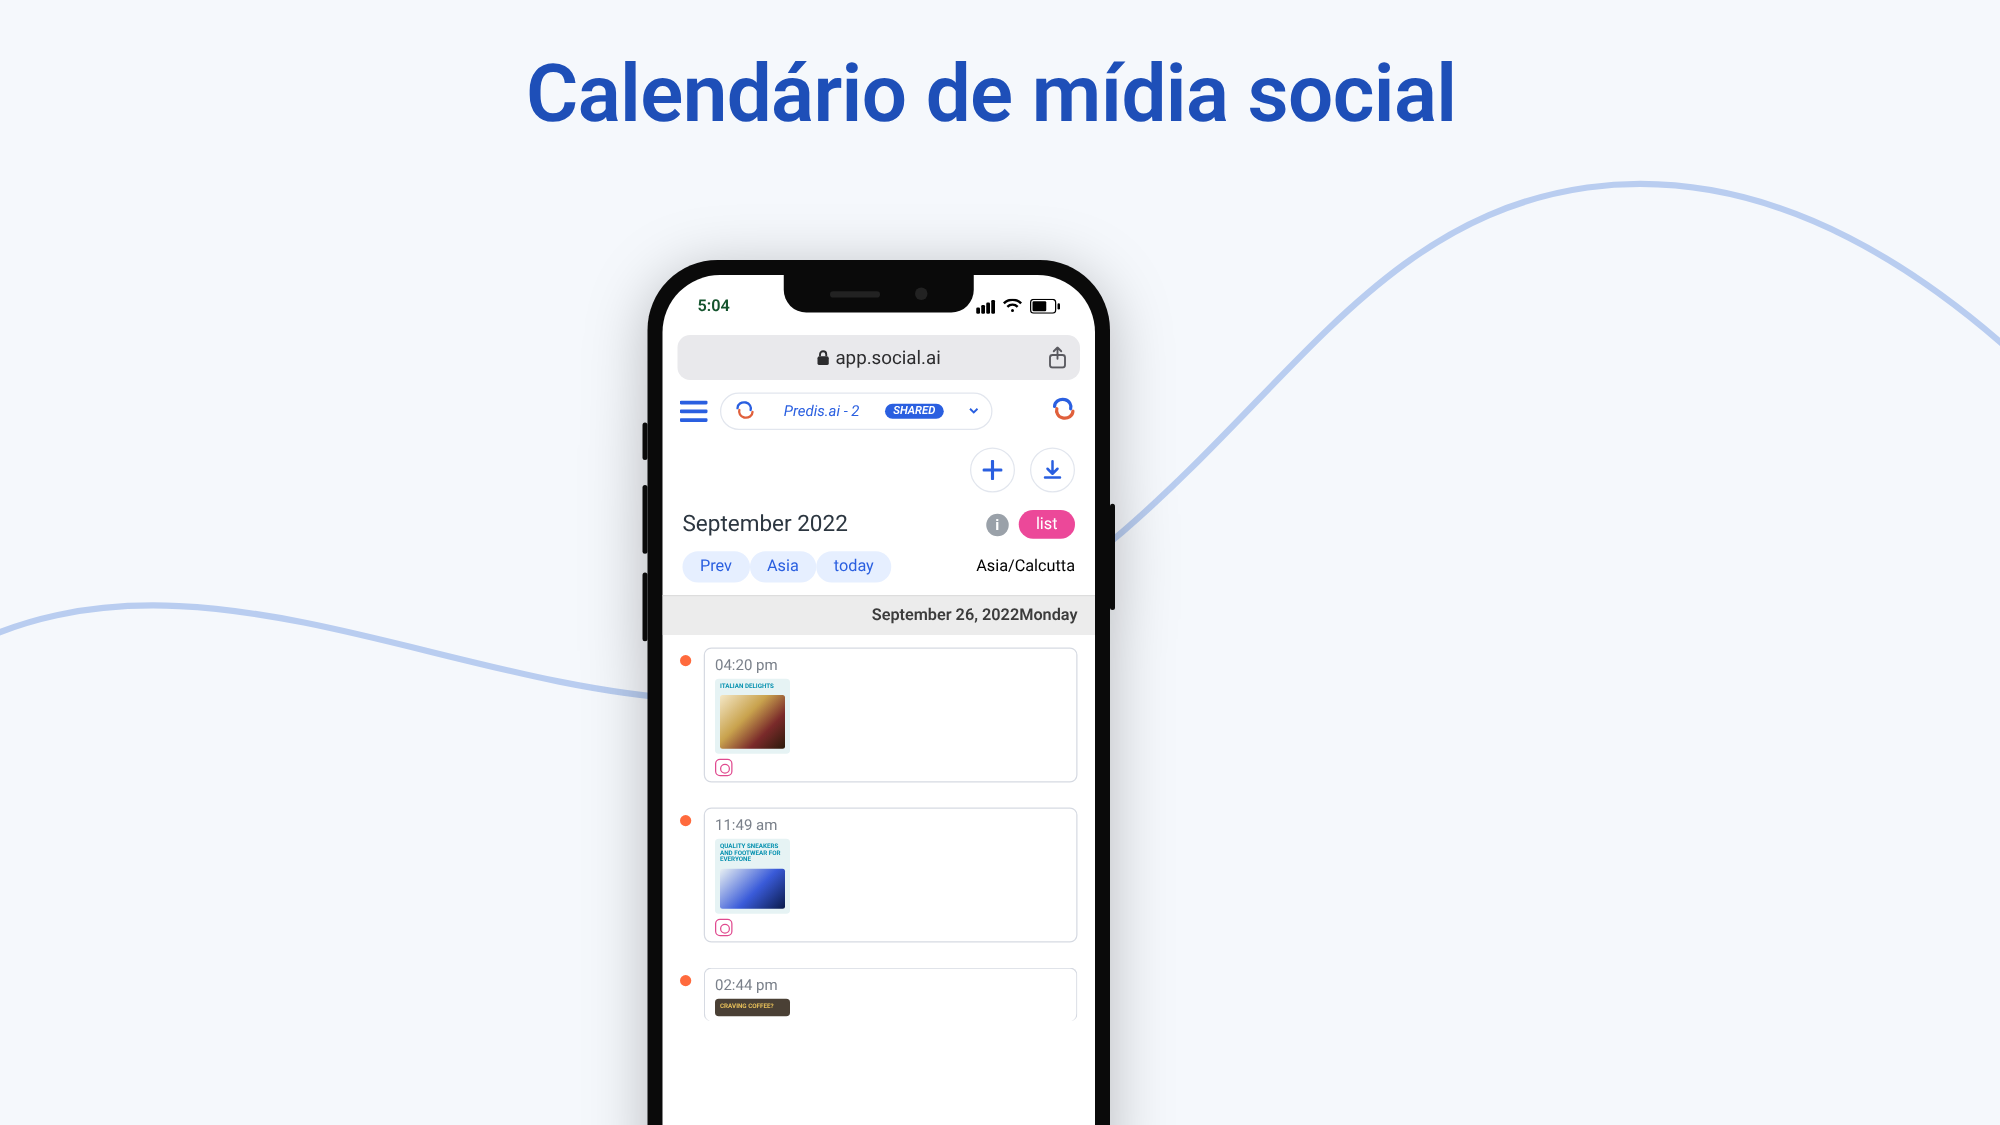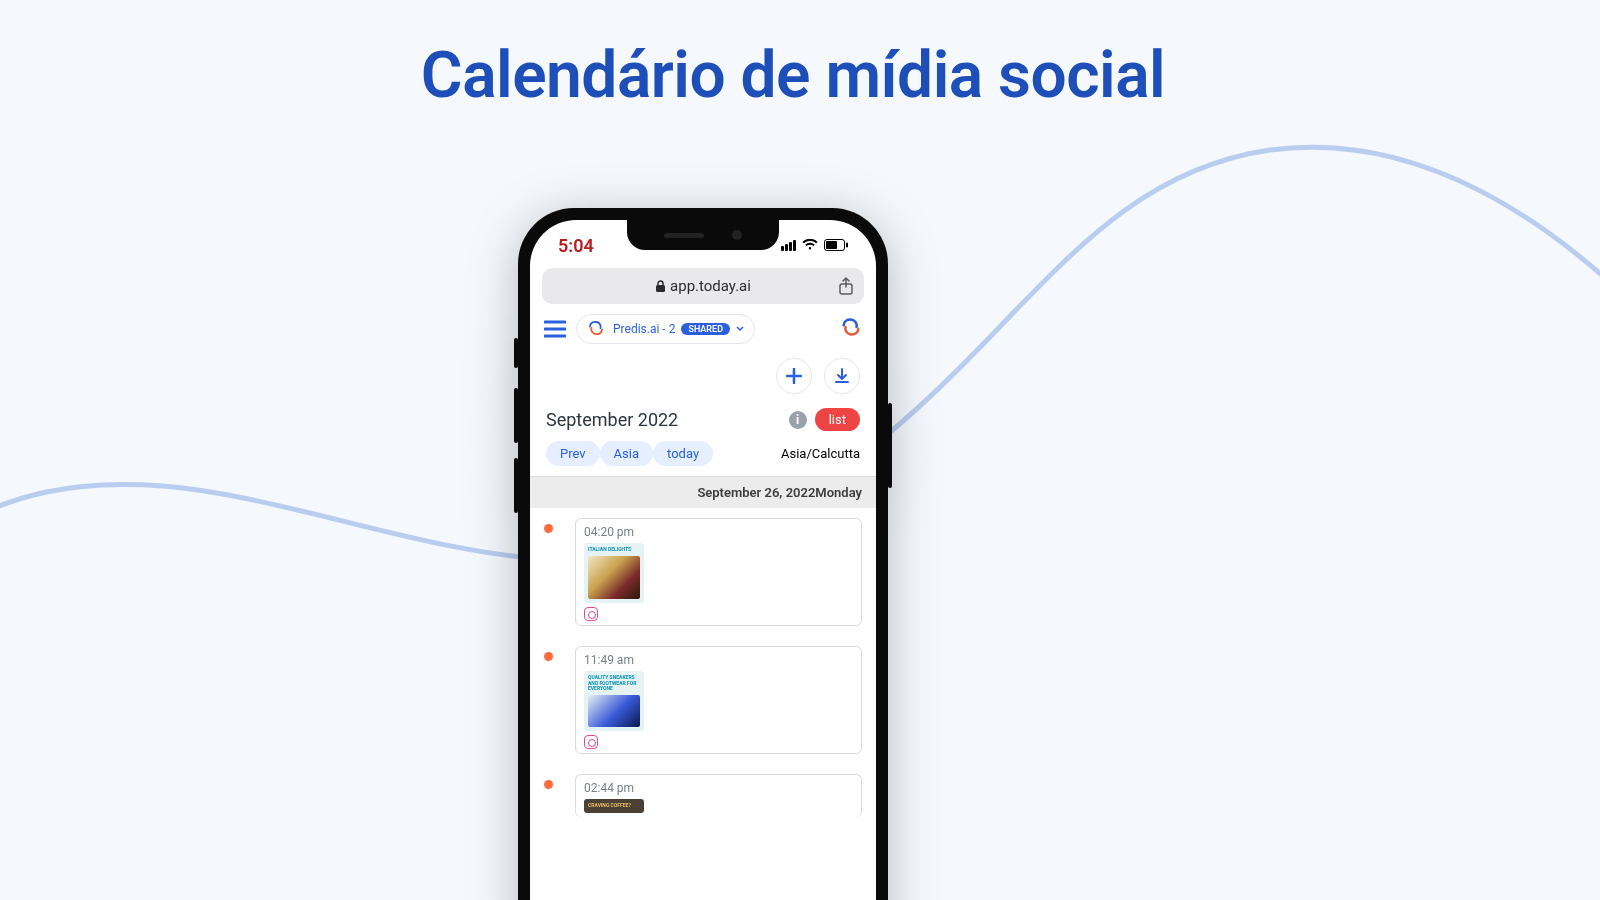--- a/index.html
+++ b/index.html
@@ -77,23 +77,23 @@
     gap: 28px;
   }
   .notch .spk { width: 40px; height: 5px; background: #222; border-radius: 3px; }
   .notch .cam { width: 10px; height: 10px; background: #222; border-radius: 50%; }
   .status-bar {
     height: 44px;
     display: flex;
     align-items: center;
     justify-content: space-between;
     padding: 6px 28px 0 28px;
-    font-size: 18px;
+    font-size: 13px;
     font-weight: 600;
-    color: #b91c1c;
+    color: #14532d;
   }
   .status-right { display: flex; align-items: center; gap: 6px; }
   .cell-icon { display: inline-flex; gap: 1px; align-items: flex-end; }
   .cell-icon span { width: 3px; background: #000; border-radius: 1px; }
   .cell-icon span:nth-child(1){height:5px}
   .cell-icon span:nth-child(2){height:7px}
   .cell-icon span:nth-child(3){height:9px}
   .cell-icon span:nth-child(4){height:11px}
   .url-bar {
     margin: 4px 12px 0 12px;
@@ -116,28 +116,29 @@
   .app-header {
     display: flex;
     align-items: center;
     padding: 10px 14px 8px 14px;
     gap: 10px;
   }
   .hamburger { color: #2a5fe0; cursor: pointer; }
   .workspace-pill {
     display: flex;
     align-items: center;
-    gap: 6px;
+    gap: 20px;
     background: #fff;
     border: 1px solid #e2e6ee;
     border-radius: 18px;
     padding: 4px 10px;
     font-size: 12px;
     color: #2a5fe0;
     cursor: pointer;
+    font-style: italic;
   }
   .shared-badge {
     background: #2a5fe0;
     color: #fff;
     font-size: 9px;
     padding: 1px 7px;
     border-radius: 8px;
     font-weight: 600;
   }
   .chev { color: #2a5fe0; }
@@ -180,21 +181,21 @@
     width: 18px; height: 18px;
     border-radius: 50%;
     background: #9aa1a9;
     color: #fff;
     font-size: 12px;
     font-weight: 700;
     display: flex; align-items: center; justify-content: center;
     cursor: pointer;
   }
   .list-pill {
-    background: #ef4444;
+    background: #ec4899;
     color: #fff;
     font-size: 13px;
     padding: 4px 14px;
     border-radius: 14px;
     cursor: pointer;
   }
   .nav-row {
     display: flex;
     align-items: center;
     padding: 2px 16px 10px 16px;
@@ -234,21 +235,20 @@
     background: #ff6a3d;
     margin-top: 6px;
     flex-shrink: 0;
   }
   .post-card {
     flex: 1;
     border: 1px solid #d6dae2;
     border-radius: 6px;
     padding: 6px 8px 4px 8px;
     background: #fff;
-    margin-left: 12px;
   }
   .post-time {
     font-size: 12px;
     color: #7a808a;
     margin-bottom: 4px;
   }
   .thumb {
     width: 60px;
     background: #e6f3f4;
     border-radius: 3px;
@@ -325,21 +325,21 @@
             <rect x="22" y="3.5" width="2" height="5" rx="1" fill="#000"></rect>
           </svg>
         </span>
       </div>
 
       <div class="url-bar">
         <svg class="lock" width="11" height="13" viewBox="0 0 11 13">
           <rect x="1" y="5" width="9" height="7" rx="1.5" fill="#2c2c2e"></rect>
           <path d="M3 5V3.5a2.5 2.5 0 015 0V5" stroke="#2c2c2e" stroke-width="1.5" fill="none"></path>
         </svg>
-        <span>app.today.ai</span>
+        <span>app.social.ai</span>
         <svg class="share" width="16" height="18" viewBox="0 0 16 18">
           <path d="M8 1v9M5 4l3-3 3 3" stroke="#5a5a60" stroke-width="1.5" fill="none" stroke-linecap="round" stroke-linejoin="round"></path>
           <rect x="2" y="7" width="12" height="10" rx="2" stroke="#5a5a60" stroke-width="1.5" fill="none"></rect>
         </svg>
       </div>
 
       <div class="app-header">
         <svg class="hamburger" width="22" height="18" viewBox="0 0 22 18">
           <line x1="1" y1="2" x2="21" y2="2" stroke="#2a5fe0" stroke-width="3" stroke-linecap="round"></line>
           <line x1="1" y1="9" x2="21" y2="9" stroke="#2a5fe0" stroke-width="3" stroke-linecap="round"></line>

